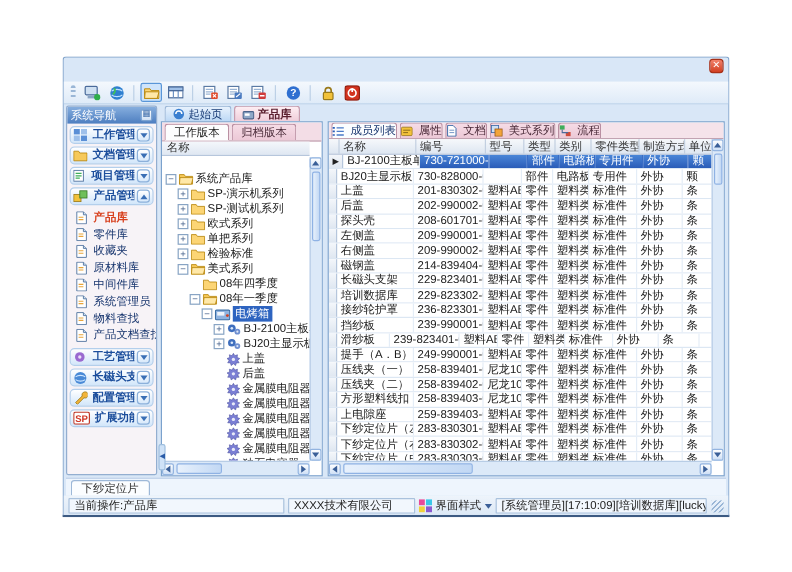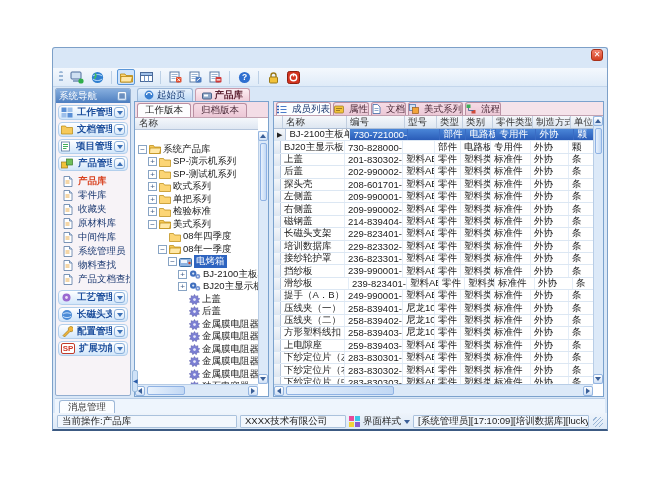--- a/index.html
+++ b/index.html
@@ -836,21 +836,21 @@
           <div class="gcell" style="width:58px">239-990001-01E</div>
           <div class="gcell" style="width:32px">塑料ABS</div>
           <div class="gcell" style="width:26px">零件</div>
           <div class="gcell" style="width:30px">塑料类</div>
           <div class="gcell" style="width:40px">标准件</div>
           <div class="gcell" style="width:38px">外协</div>
           <div class="gcell" style="width:34px">条</div>
         </div>
         <div class="grow">
           <div class="gcell ind"></div>
-          <div class="gcell" style="width:68px">滑纱板</div>
+          <div class="gcell" style="width:44px">滑纱板</div>
           <div class="gcell" style="width:58px">239-823401-00E</div>
           <div class="gcell" style="width:32px">塑料ABS</div>
           <div class="gcell" style="width:26px">零件</div>
           <div class="gcell" style="width:30px">塑料类</div>
           <div class="gcell" style="width:40px">标准件</div>
           <div class="gcell" style="width:38px">外协</div>
           <div class="gcell" style="width:34px">条</div>
         </div>
         <div class="grow">
           <div class="gcell ind"></div>
@@ -957,21 +957,21 @@
       <div class="thumb" style="height:9px;width:108px;margin-left:2px;"></div>
       <div class="sqbtn" style="position:absolute;right:0;">
           <i class="tri-r"></i>
         </div>
     </div>
   </div>
 
   <div class="splitbtn">◀</div>
 
   <div class="msgstrip">
-    <div class="msgtab">消息管理</div>
+    <div class="msgtab">下纱定位片</div>
   </div>
 
   <div class="statusbar">
     <div class="spanel op">
         <span>当前操作:产品库</span>
       </div>
     <div class="spanel co">
         <span>XXXX技术有限公司</span>
       </div>
     <div class="stylebox">

